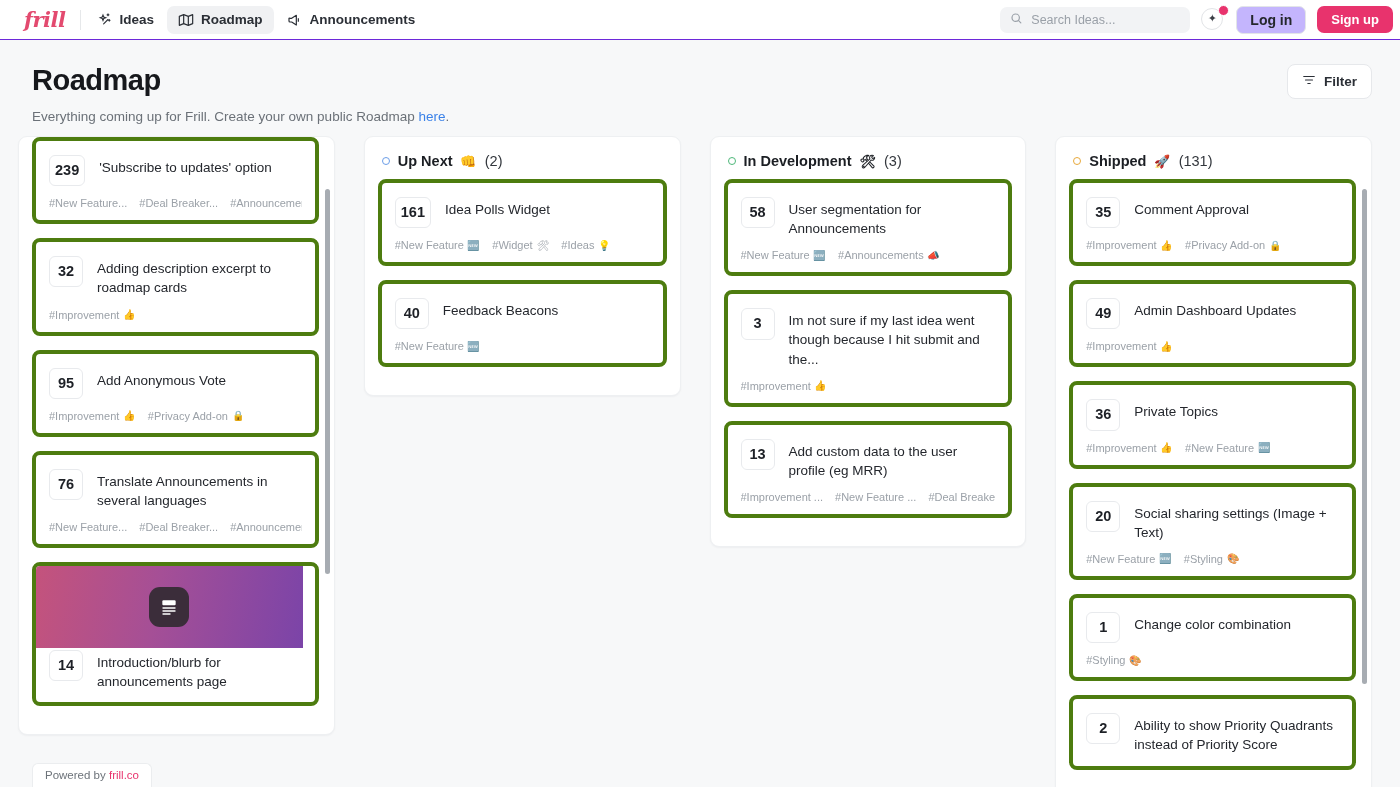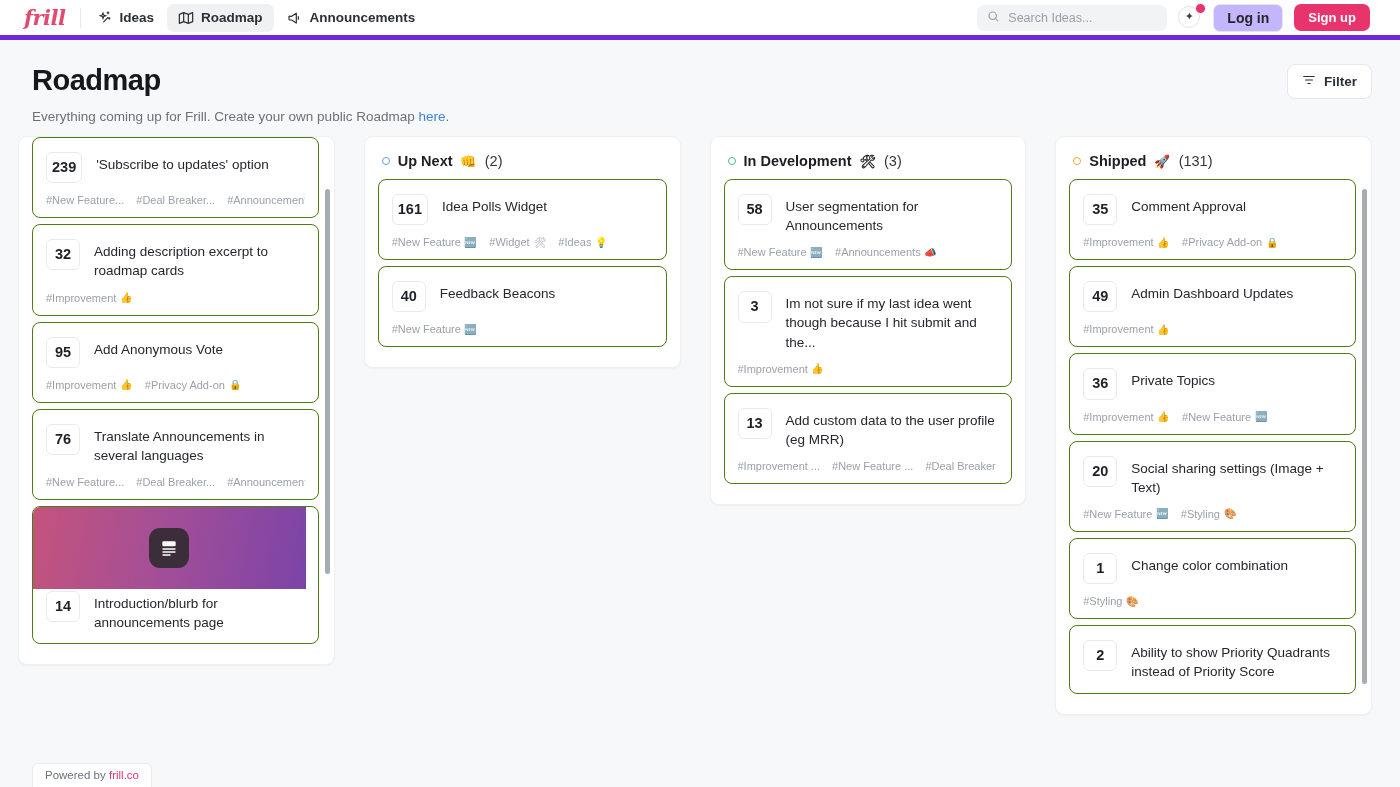--- a/index.html
+++ b/index.html
@@ -9,24 +9,24 @@
     background: #f7f8f9;
     overflow: hidden;
     color: #23262b;
     -webkit-font-smoothing: antialiased;
   }
 
   
   .topbar {
     height: 40px;
     background: #ffffff;
-    border-bottom: 5px solid #6d28d9;
+    border-bottom: 1px solid #6d28d9;
     display: flex;
     align-items: center;
-    padding: 0 30px 0 24px;
+    padding: 0 7px 0 24px;
     position: relative;
   }
   .brand {
     font-family: "DejaVu Serif", serif;
     font-style: italic;
     font-weight: 700;
     font-size: 21px;
     color: #e34a6f;
     letter-spacing: -.5px;
     line-height: 1;
@@ -156,23 +156,23 @@
   .scrollbar {
     position: absolute;
     width: 5px; border-radius: 3px;
     background: #a7acb2;
     right: 4px;
   }
 
   
   .card {
     background: #fff;
-    border: 1px solid #4d7c0f;
+    border: 4px solid #4d7c0f;
     border-radius: 8px;
-    margin-bottom: 6px;
+    margin-bottom: 14px;
     padding: 14px 13px 11px 13px;
     cursor: pointer;
     overflow: hidden;
   }
   .card.with-img { padding: 0 12px 11px 0; }
   .card-img {
     height: 82px; margin: 0 0 2px 0;
     background: linear-gradient(100deg,#c4537c 0%,#a54f96 45%,#7b44a8 100%);
     display: flex; align-items: center; justify-content: center;
   }

